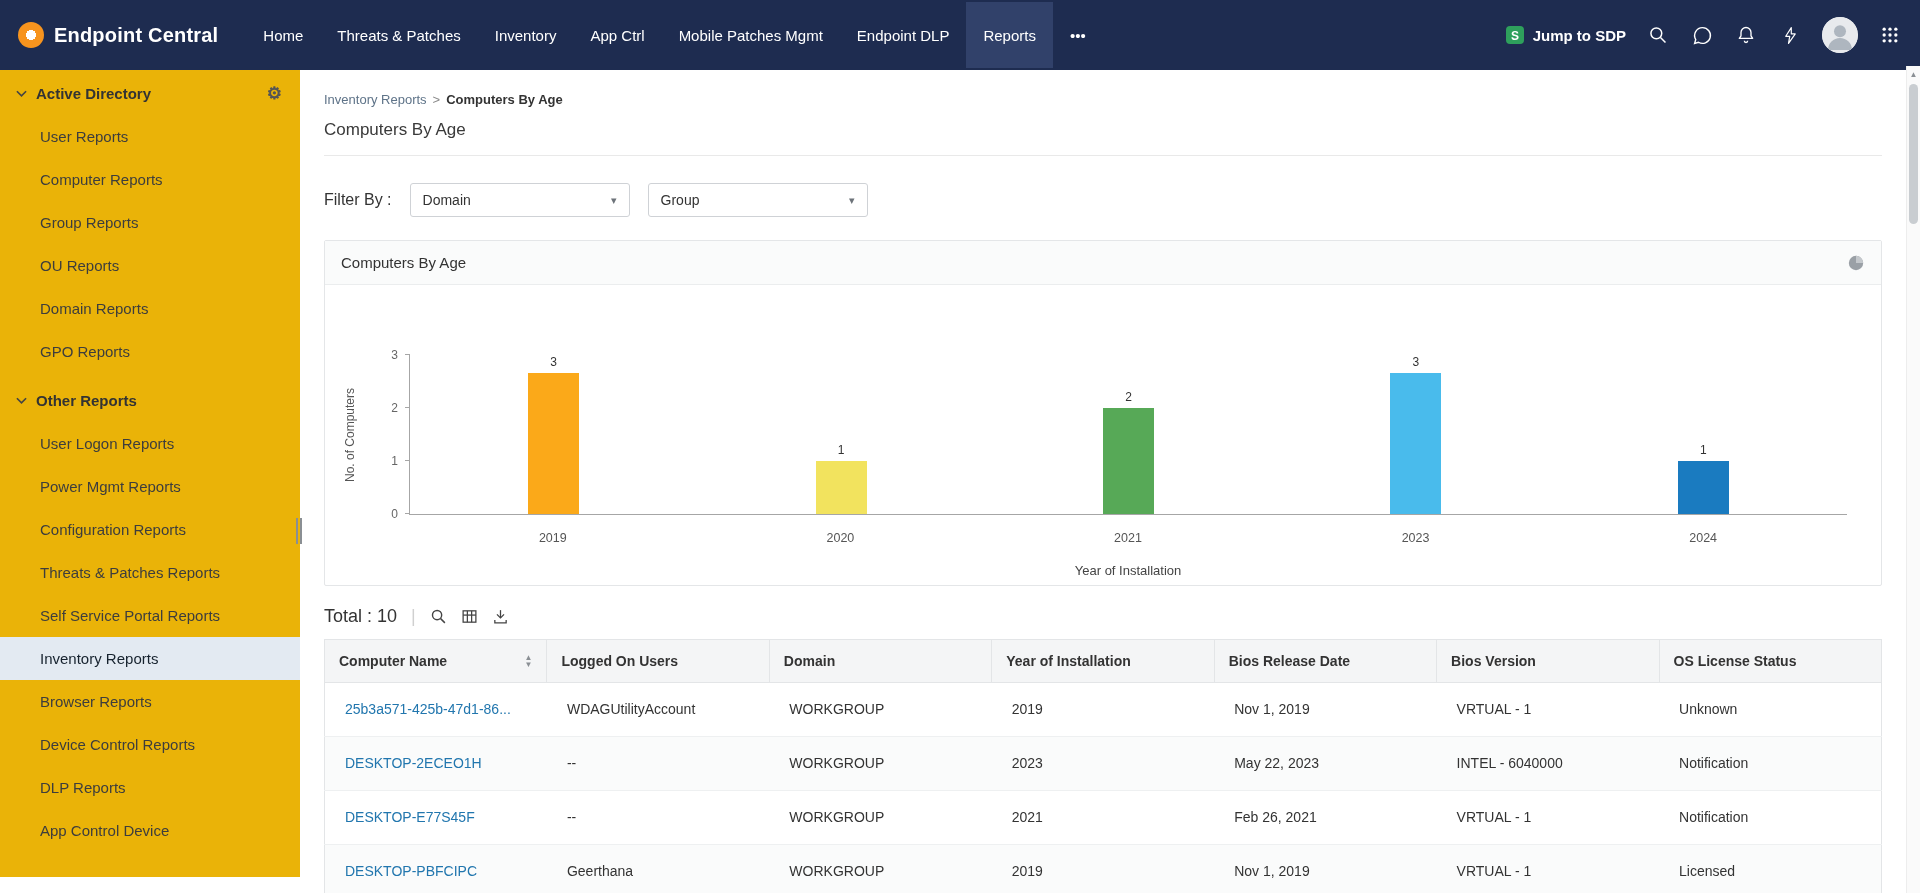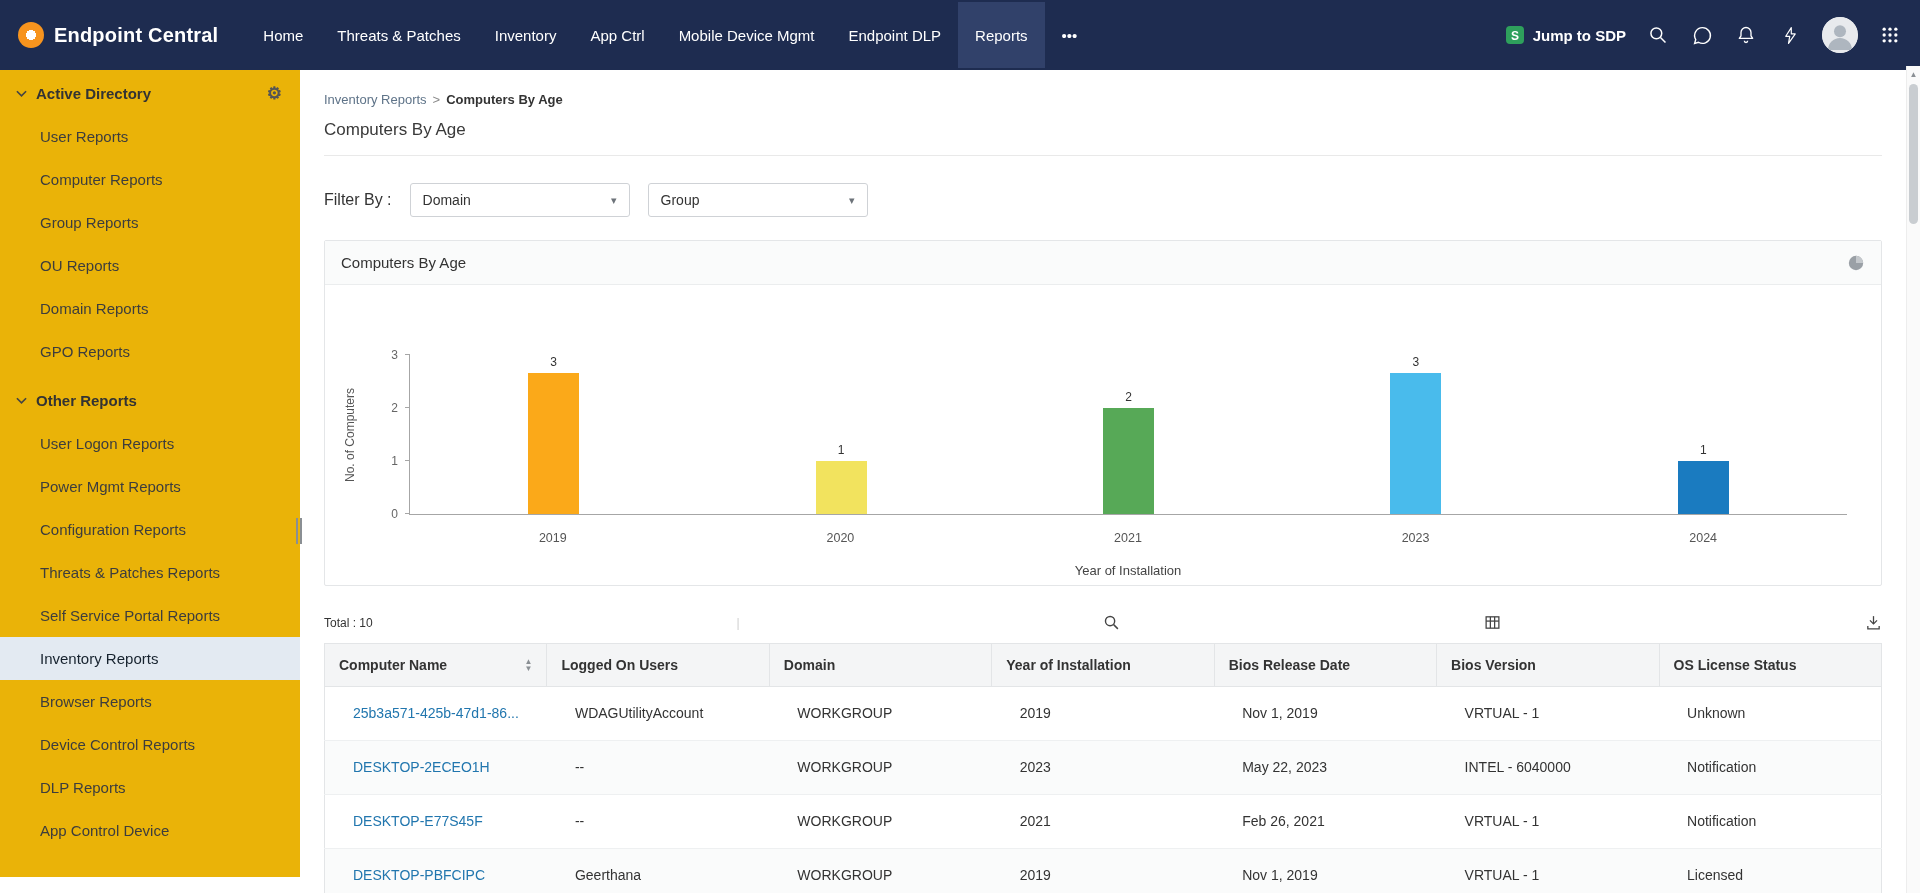--- a/index.html
+++ b/index.html
@@ -52,28 +52,28 @@
   .bar-value{font-size:12px;color:#333;margin-bottom:4px}
   .bar{width:51px}
   .ytick{position:absolute;left:-34px;width:22px;text-align:right;font-size:12px;color:#666;transform:translateY(50%);line-height:12px}
   .ytick-mark{position:absolute;left:-5px;width:5px;height:1px;background:#A6A6A6}
   .y-title{position:absolute;left:-60px;top:50%;transform:translate(-50%,-50%) rotate(-90deg);font-size:12px;color:#555;white-space:nowrap}
   .x-labels{position:absolute;left:84px;right:34px;top:246px;display:flex}
   .x-label{flex:1;text-align:center;font-size:12.5px;color:#555}
   .x-title{position:absolute;left:84px;right:34px;top:278px;text-align:center;font-size:13px;color:#444}
 
   
-  .table-toolbar{margin-top:28px;display:flex;justify-content:space-between;align-items:center;gap:14px;font-size:12px;color:#333}
+  .table-toolbar{margin-top:20px;display:flex;justify-content:flex-start;align-items:center;gap:14px;font-size:18px;color:#333}
   .tb-sep{color:#D0D0D0}
   .tb-icon{width:17px;height:17px;cursor:pointer;display:flex;align-items:center}
 
   
   .data-table{margin-top:12px;width:100%;border-collapse:collapse;table-layout:fixed;border:1px solid #E3E5E7}
   .data-table th{background:#F4F5F6;border:1px solid #E3E5E7;font-size:14px;font-weight:700;color:#333;text-align:right;padding:11px 14px;line-height:20px}
-  .data-table td{font-size:14px;color:#333;padding:16px 28px;border-bottom:1px solid #EEF0F1;line-height:21px;white-space:nowrap;overflow:hidden;text-overflow:ellipsis}
+  .data-table td{font-size:14px;color:#333;padding:16px 20px;border-bottom:1px solid #EEF0F1;line-height:21px;white-space:nowrap;overflow:hidden;text-overflow:ellipsis}
   .data-table tbody tr:nth-child(even) td{background:#FAFBFB}
   .link{color:#2176AE;cursor:pointer;overflow:hidden;text-overflow:ellipsis;white-space:nowrap;display:block}
   .th-flex{display:flex;align-items:center;justify-content:space-between}
   .sort-arrows{display:flex;flex-direction:column;line-height:7px;font-size:8px;color:#8A8F94;margin-left:6px;cursor:pointer}
 
   
   .fake-scrollbar{position:absolute;top:66px;right:0;width:14px;bottom:0;background:#FAFAFA;border-left:1px solid #EDEDED;z-index:30}
   .sb-arrow{position:absolute;top:4px;left:0;right:0;text-align:center;font-size:8px;color:#8A8F94;cursor:pointer}
   .sb-thumb{position:absolute;top:18px;left:2px;width:9px;height:140px;border-radius:5px;background:#C9CDD1;cursor:grab}
 </style>
@@ -83,21 +83,21 @@
 <nav class="navbar">
   <div class="brand">
     <span class="logo-ring"></span>
     <span class="brand-text">Endpoint Central</span>
   </div>
   <div class="nav-menu" id="nav-menu">
       <div class="nav-item">Home</div>
       <div class="nav-item">Threats &amp; Patches</div>
       <div class="nav-item">Inventory</div>
       <div class="nav-item">App Ctrl</div>
-      <div class="nav-item">Mobile Device Mgmt</div>
+      <div class="nav-item">Mobile Patches Mgmt</div>
       <div class="nav-item">Endpoint DLP</div>
       <div class="nav-item active">Reports</div>
       <div class="nav-item">•••</div>
     </div>
   <div class="nav-right">
     <div class="sdp">
       <svg width="20" height="20" viewBox="0 0 20 20">
         <rect x="1" y="1" width="18" height="18" rx="4" fill="#2EA05C"></rect>
         <text x="10" y="14.5" text-anchor="middle" font-size="12" font-weight="bold" fill="#ffffff">S</text>
       </svg>

